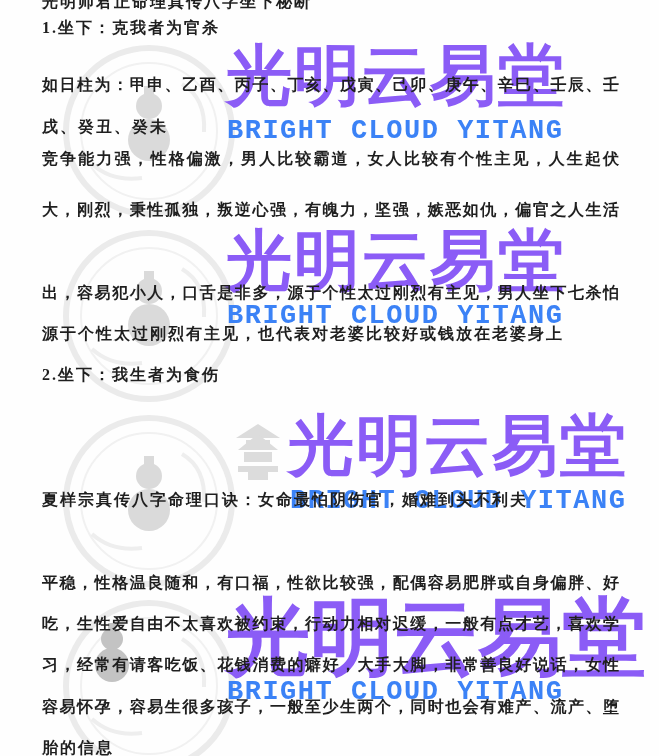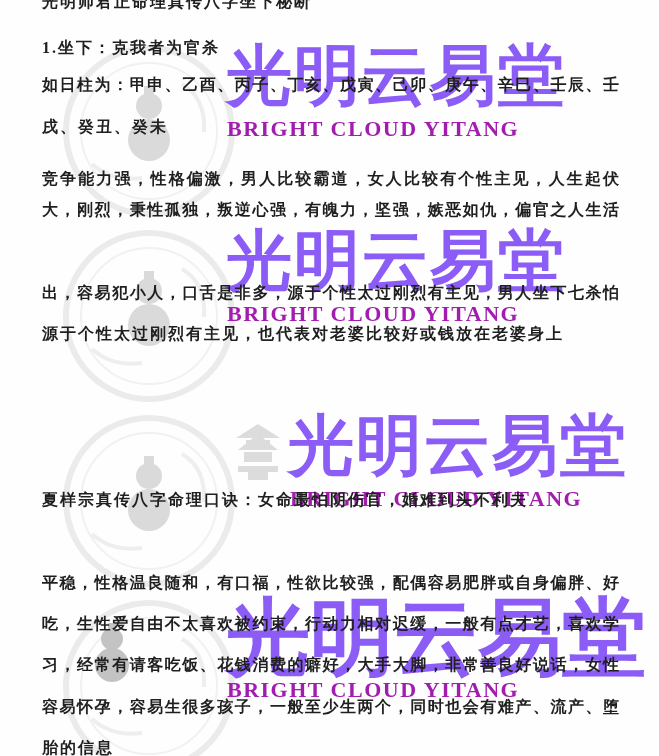--- a/index.html
+++ b/index.html
@@ -9,23 +9,23 @@
     font-family:"Liberation Serif", serif;
   }
   
   .wm-layer{position:absolute;inset:0;z-index:0;pointer-events:none;}
   .wm-cn{
     position:absolute;font-family:"Liberation Sans", sans-serif;
     font-weight:700;color:#8b5cf6;letter-spacing:2px;line-height:1;
     white-space:nowrap;
   }
   .wm-en{
-    position:absolute;font-family:Liberation Serif, serif;
-    font-weight:700;color:#a21caf;letter-spacing:1.5px;line-height:1;
-    font-size:22px;white-space:nowrap;
+    position:absolute;font-family:Liberation Mono, monospace;
+    font-weight:700;color:#3b82f6;letter-spacing:1.5px;line-height:1;
+    font-size:27px;white-space:nowrap;
   }
   .seal{position:absolute;left:62px;width:174px;height:174px;}
   .pagoda{position:absolute;width:48px;height:56px;}
   
   .doc{position:absolute;inset:0;z-index:1;}
   .ln{
     position:absolute;left:42px;width:577px;
     font-size:16px;font-weight:700;color:#1f1f1f;line-height:1.15;
     letter-spacing:2px;
   }
@@ -102,26 +102,27 @@
       <rect x="46" y="24" width="8" height="7" fill="#c3c3c3"></rect>
     </g>
   </svg>
   <div class="wm-cn" style="left:226px;top:595px;font-size:84px;letter-spacing:0">光明云易堂</div>
   <div class="wm-en" style="left:227px;top:679px">BRIGHT CLOUD YITANG</div>
 
 </div>
 
 <div class="doc">
   <div class="ln title">光明师君正命理真传八字坐下秘断</div>
-  <div class="ln" style="top:39px">1.坐下：克我者为官杀</div>
+  <div class="ln" style="top:19px">1.坐下：克我者为官杀</div>
   <div class="ln full" style="top:76px">如日柱为：甲申、乙酉、丙子、丁亥、戊寅、己卯、庚午、辛巳、壬辰、壬</div>
   <div class="ln" style="top:118px">戌、癸丑、癸未</div>
-  <div class="ln full" style="top:170px">竞争能力强，性格偏激，男人比较霸道，女人比较有个性主见，人生起伏</div>
+  <div class="ln full" style="top:150px">竞争能力强，性格偏激，男人比较霸道，女人比较有个性主见，人生起伏</div>
   <div class="ln full" style="top:201px">大，刚烈，秉性孤独，叛逆心强，有魄力，坚强，嫉恶如仇，偏官之人生活</div>
   <div class="ln full" style="top:284px">出，容易犯小人，口舌是非多，源于个性太过刚烈有主见，男人坐下七杀怕</div>
   <div class="ln" style="top:325px">源于个性太过刚烈有主见，也代表对老婆比较好或钱放在老婆身上</div>
+  <div class="ln" style="top:366px">2.坐下：我生者为食伤</div>
   <div class="ln" style="top:491px">夏样宗真传八字命理口诀：女命最怕阴伤官，婚难到头不利夫</div>
   <div class="ln full" style="top:574px">平稳，性格温良随和，有口福，性欲比较强，配偶容易肥胖或自身偏胖、好</div>
   <div class="ln full" style="top:615px">吃，生性爱自由不太喜欢被约束，行动力相对迟缓，一般有点才艺，喜欢学</div>
   <div class="ln full" style="top:698px">容易怀孕，容易生很多孩子，一般至少生两个，同时也会有难产、流产、堕</div>
   <div class="ln full" style="top:656px">习，经常有请客吃饭、花钱消费的癖好，大手大脚，非常善良好说话，女性</div>
   <div class="ln" style="top:739px">胎的信息</div>
 </div>
 
 </body></html>

